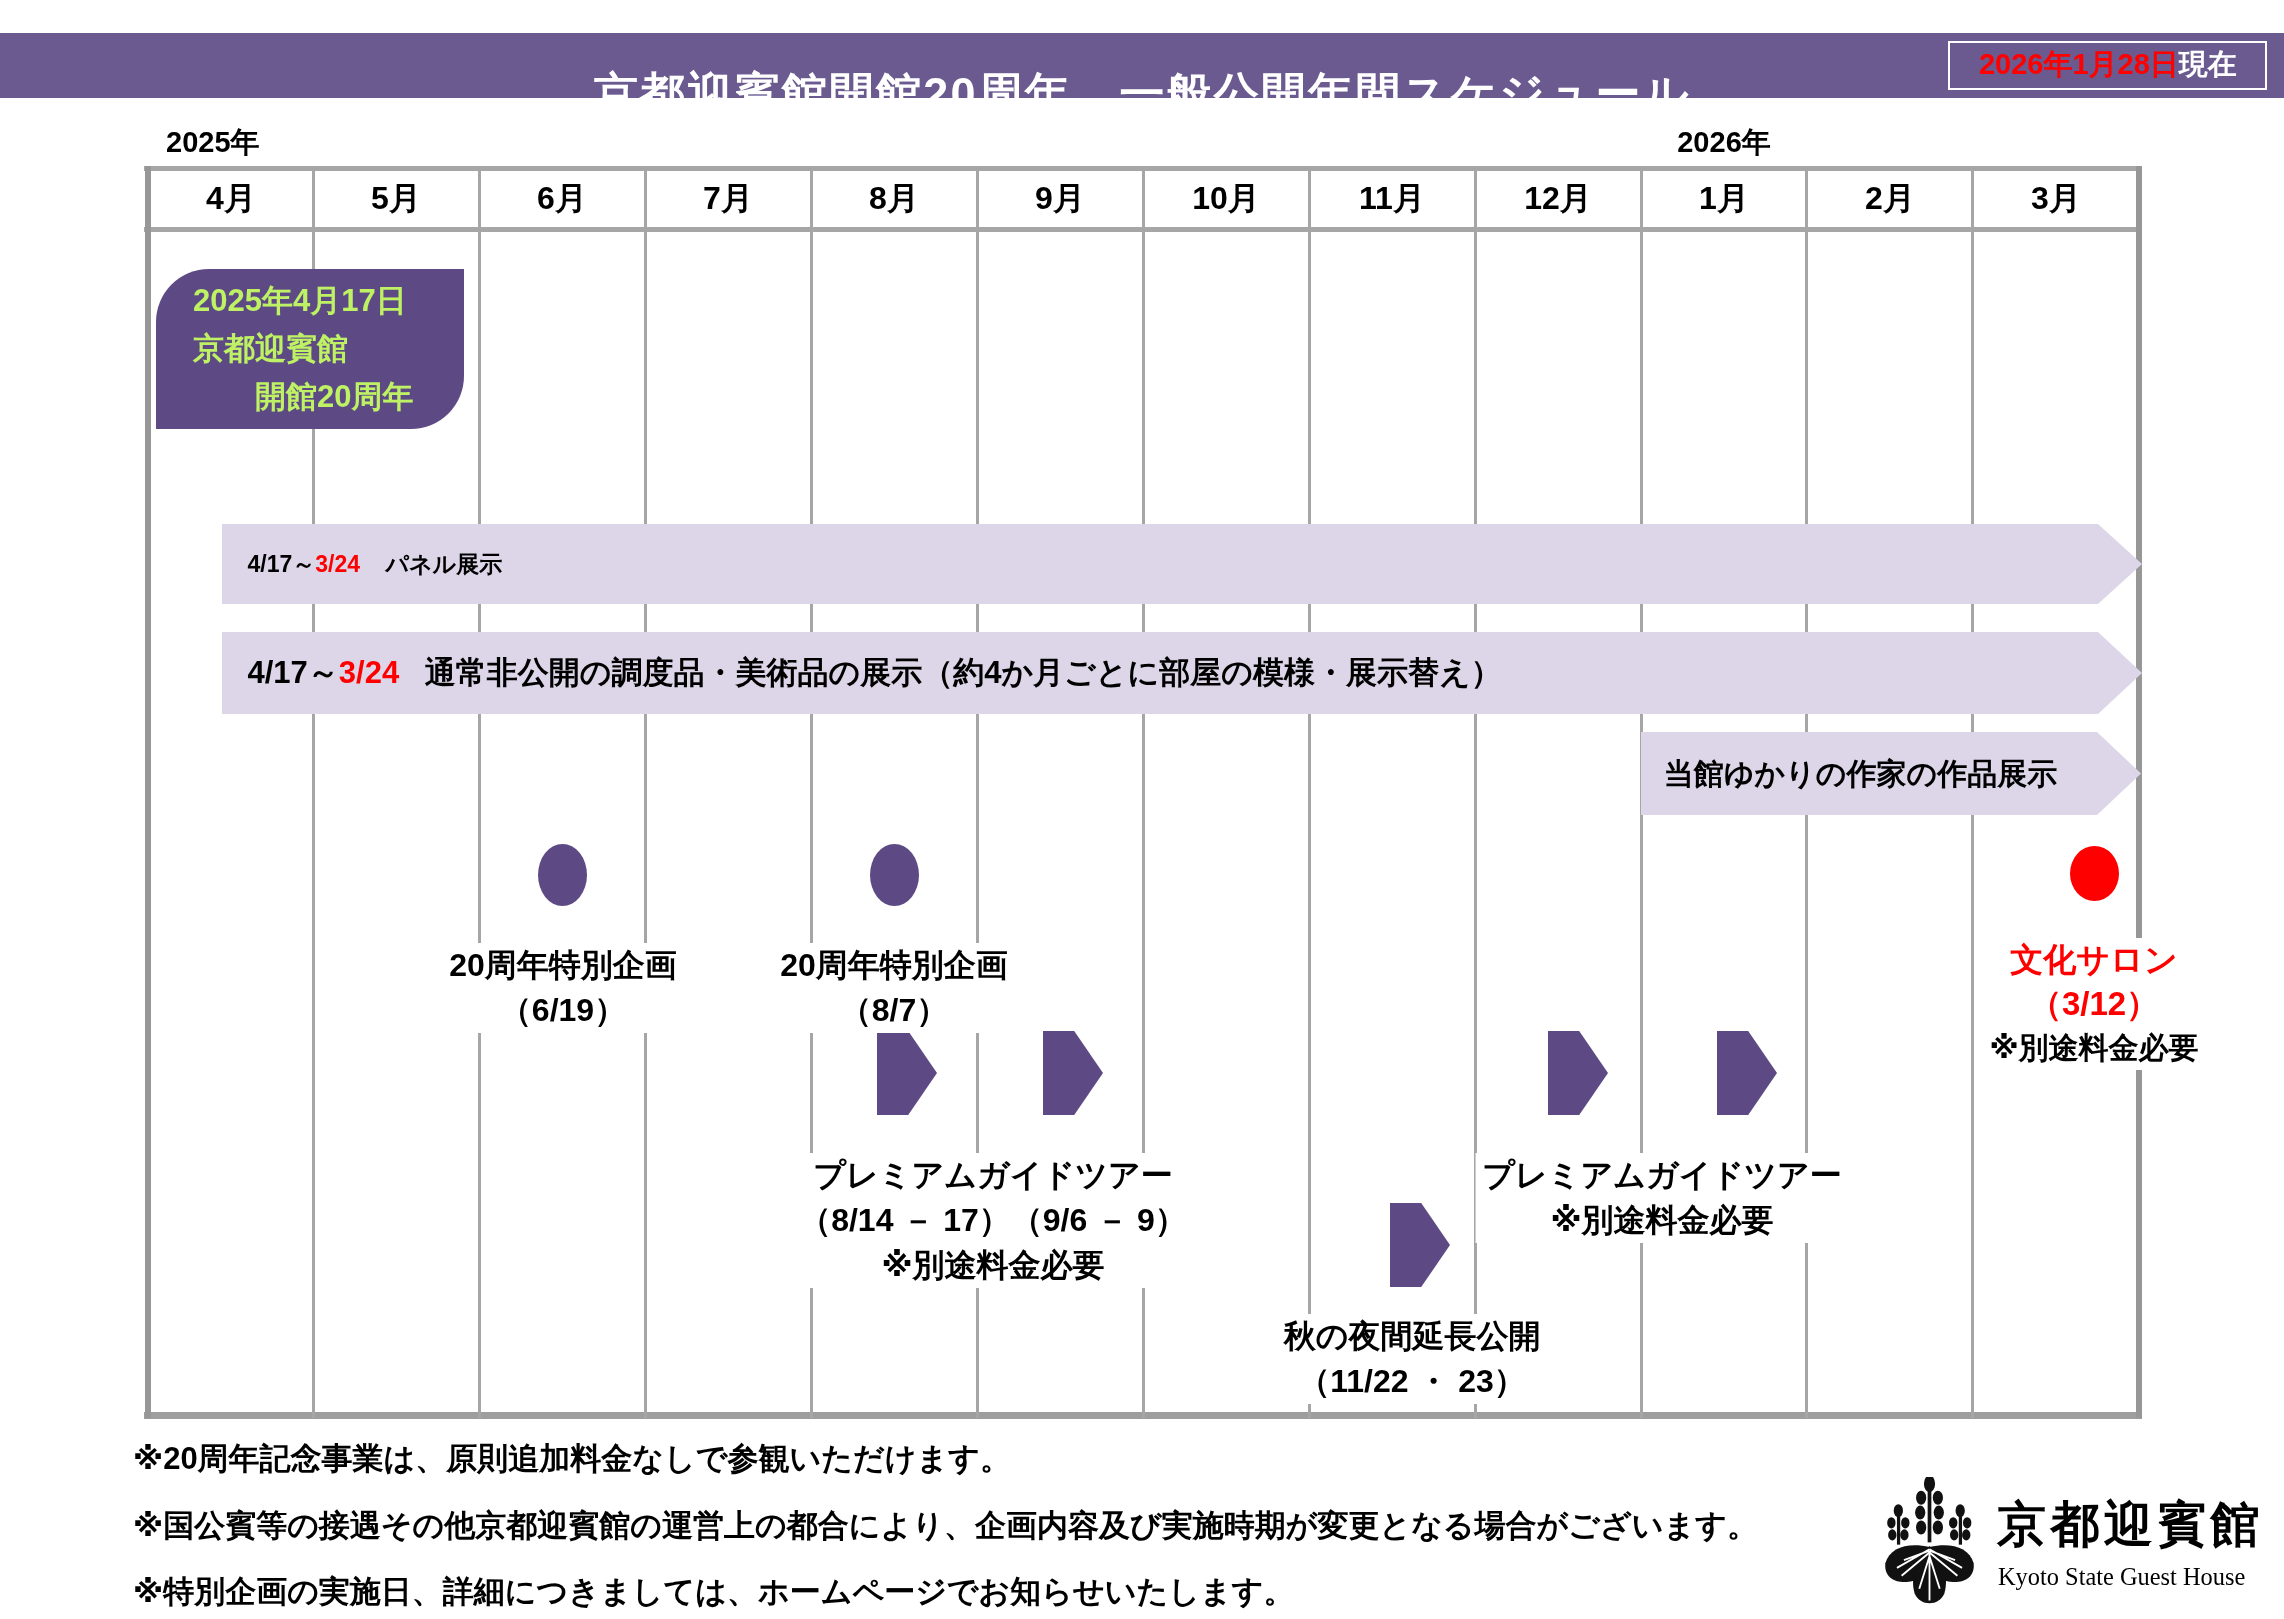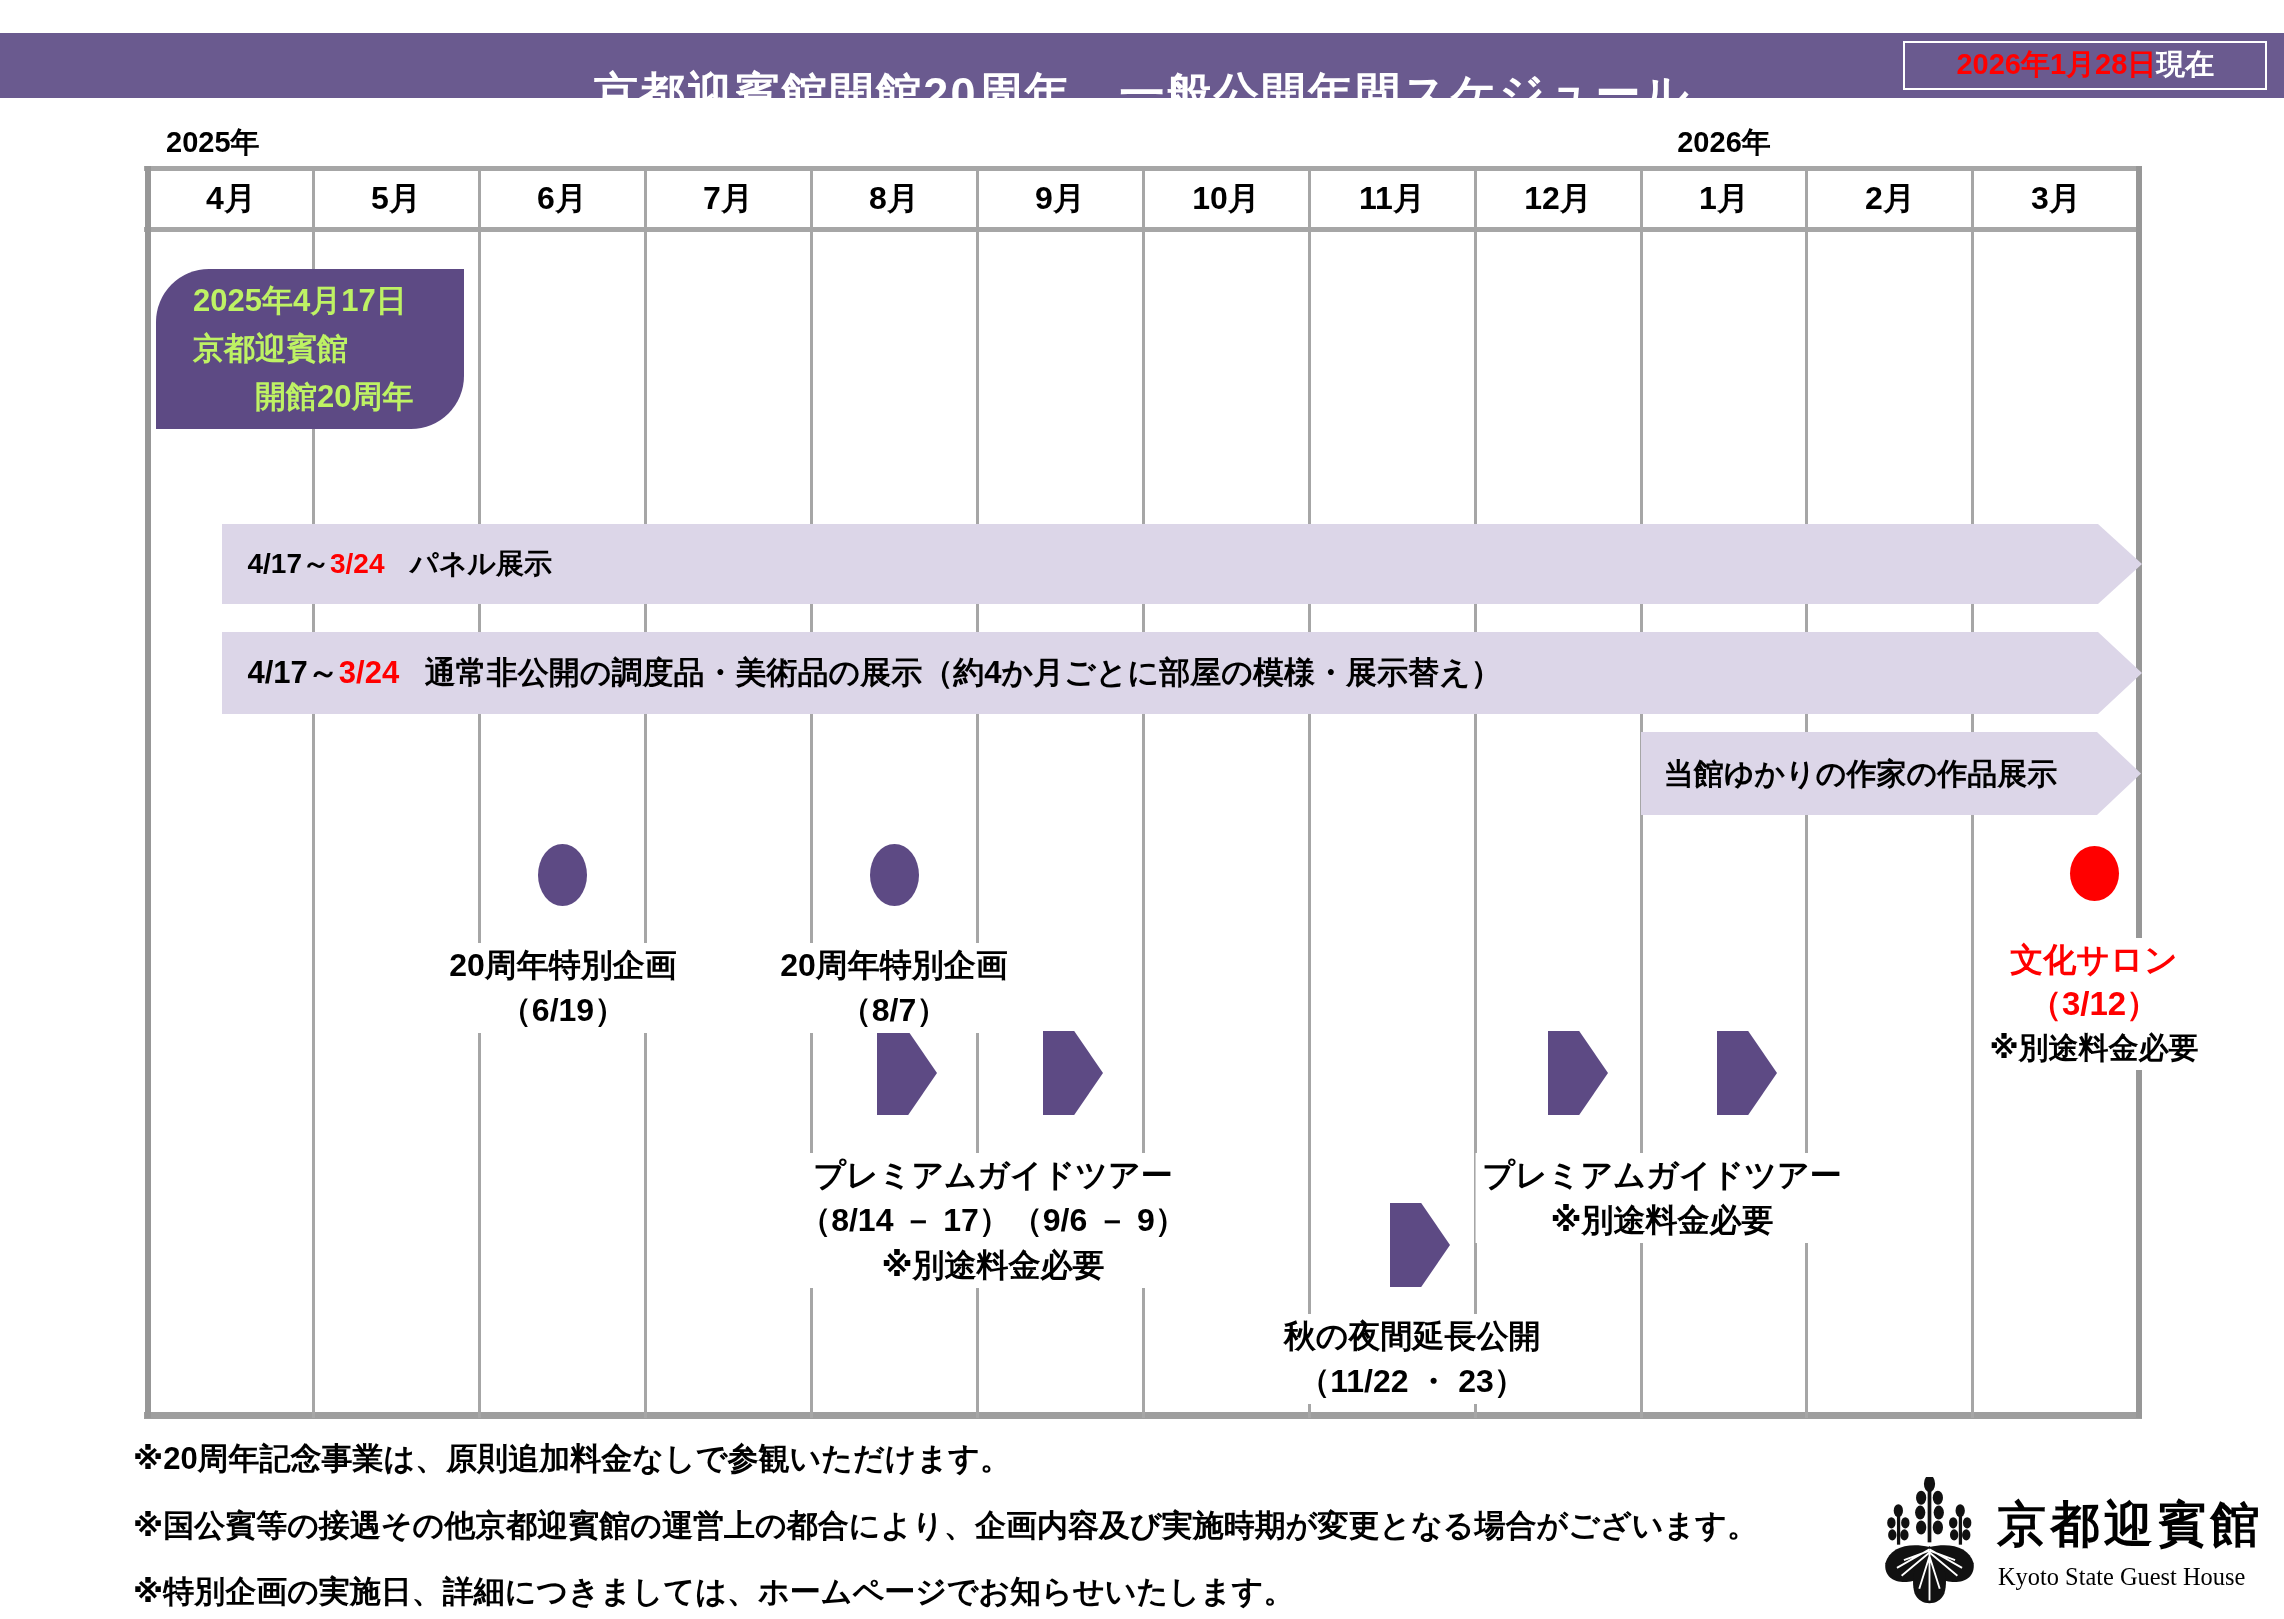--- a/index.html
+++ b/index.html
@@ -4,42 +4,42 @@
 <style>
   html,body{margin:0;padding:0;background:#ffffff;}
   #canvas{
     position:relative;width:2284px;height:1619px;background:#ffffff;
     font-family:"Liberation Sans","DejaVu Sans",sans-serif;color:#000;overflow:hidden;
   }
   
   .title-bar{position:absolute;left:0;top:33px;width:2284px;height:65px;background:#6a5a8f;}
   .title-text{position:absolute;left:0;top:33px;width:2284px;height:65px;line-height:65px;
     text-align:center;color:#fff;font-size:45px;font-weight:700;letter-spacing:2.2px;white-space:nowrap;margin-top:28px;}
-  .asof-box{position:absolute;right:16.6px;top:41px;width:364px;height:49px;background:#6a5a8f;
+  .asof-box{position:absolute;right:16.6px;top:41px;width:319px;height:49px;background:#6a5a8f;
     border:2.8px solid #ffffff;box-sizing:border-box;text-align:center;line-height:43px;
     font-size:29px;font-weight:700;white-space:nowrap;}
   .asof-date{color:#ff0000;}
   .asof-suffix{color:#ffffff;}
   
   .year-label{position:absolute;top:123px;font-size:29px;font-weight:600;white-space:nowrap;}
   #year-left{left:166px;}
   #year-right{left:1724px;transform:translateX(-50%);}
   .hline{position:absolute;background:#a6a6a6;}
   .month-cell{position:absolute;top:171px;height:55px;line-height:55px;text-align:center;
     font-size:32px;font-weight:600;white-space:nowrap;}
   
   .badge{position:absolute;left:156px;top:269px;width:308px;height:160px;background:#5d4a84;
     border-radius:53px 0 53px 0;color:#bef264;font-size:31px;font-weight:600;line-height:48px;
     padding:7.8px 0 0 37px;box-sizing:border-box;white-space:nowrap;}
   .badge .indent{padding-left:62px;}
   
   .bar{position:absolute;background:#dcd6e8;
     clip-path:polygon(0 0,calc(100% - 44px) 0,100% 50%,calc(100% - 44px) 100%,0 100%);
     font-size:31px;font-weight:600;white-space:nowrap;}
-  #bar-panel{left:222px;top:524px;width:1920px;height:80px;line-height:80px;padding-left:25.5px;box-sizing:border-box;font-size:28px;}
+  #bar-panel{left:222px;top:524px;width:1920px;height:80px;line-height:80px;padding-left:25.5px;box-sizing:border-box;font-size:23px;}
   #bar-furnishings{left:222px;top:632px;width:1920px;height:82px;line-height:82px;padding-left:25.5px;box-sizing:border-box;}
   #bar-artists{left:1641px;top:732px;width:500px;height:83px;line-height:83px;text-align:center;
     padding-right:61px;box-sizing:border-box;font-size:30px;}
   .red-date{color:#ff0000;}
   .bar-label-gap{margin-left:25.5px;}
   
   .dot{position:absolute;border-radius:50%;background:#5d4a84;}
   .dot.purple1{left:538px;top:844px;width:49px;height:62px;}
   .dot.purple2{left:870px;top:844px;width:49px;height:62px;}
   .dot.red{left:2070px;top:846px;width:49px;height:55px;background:#ff0000;}

